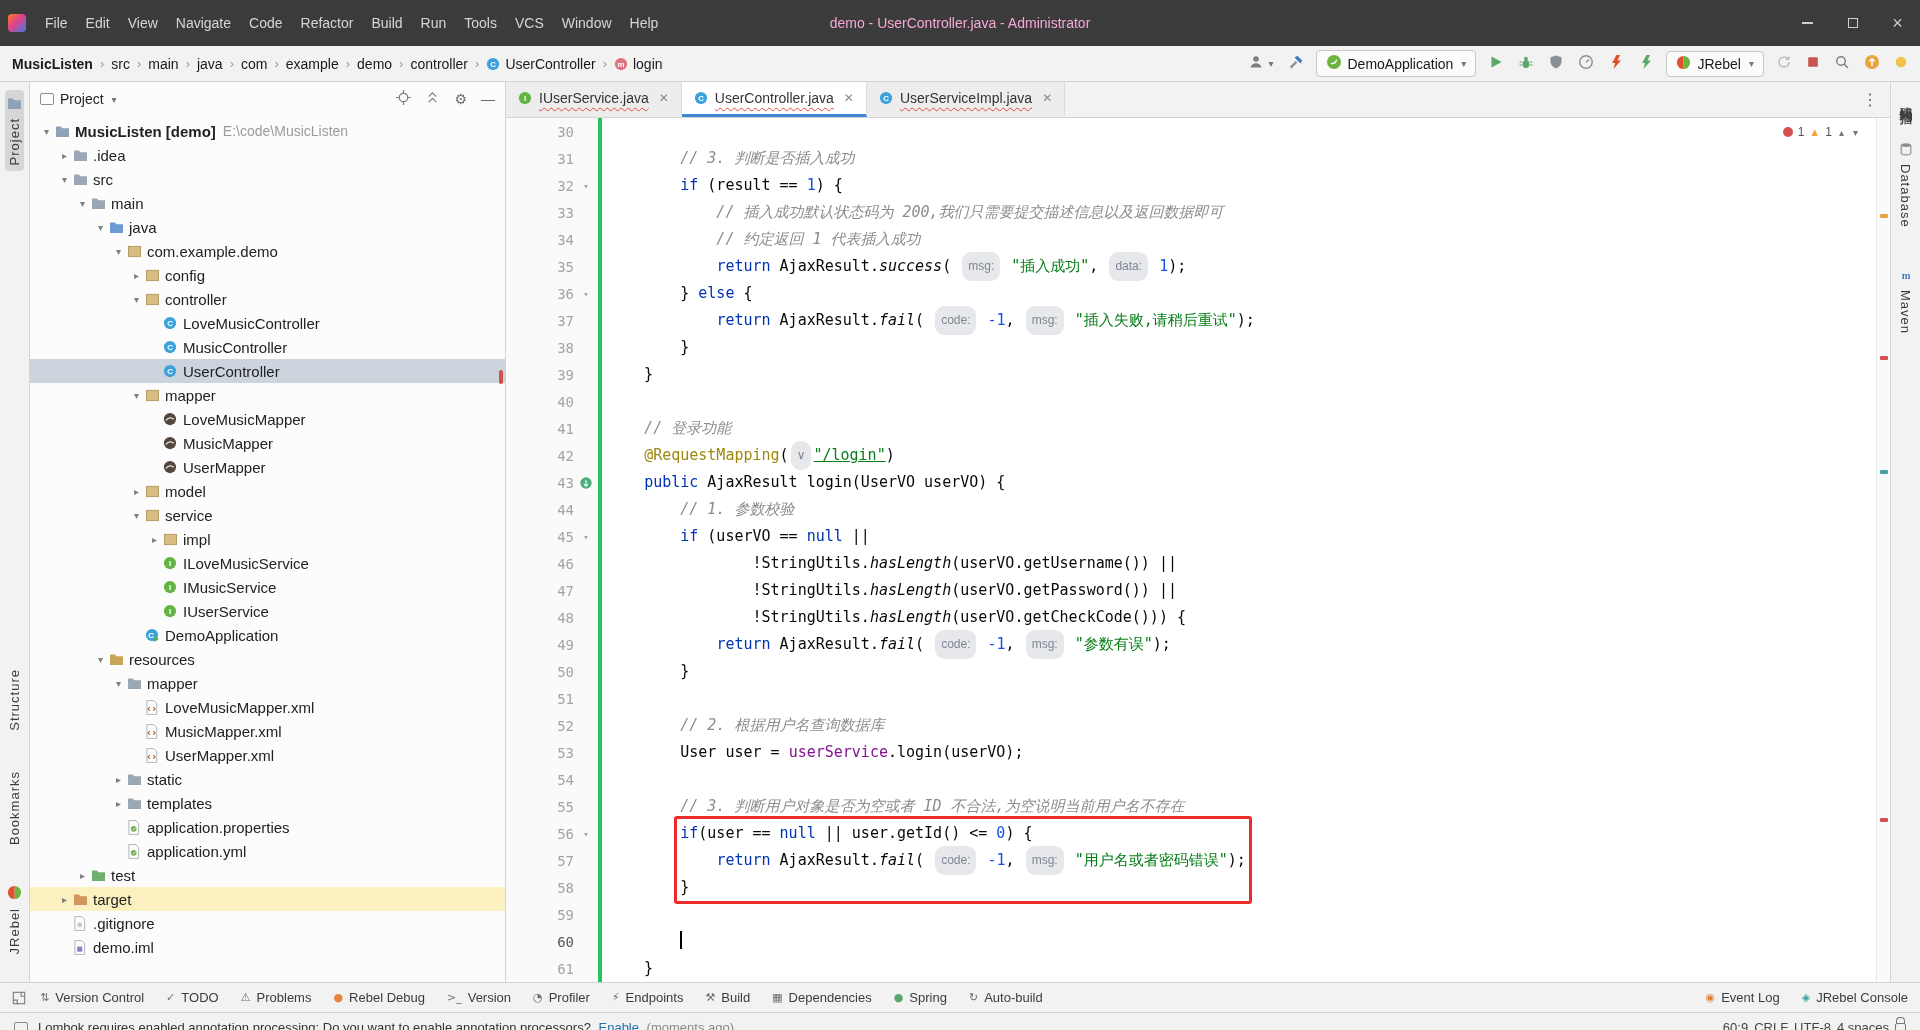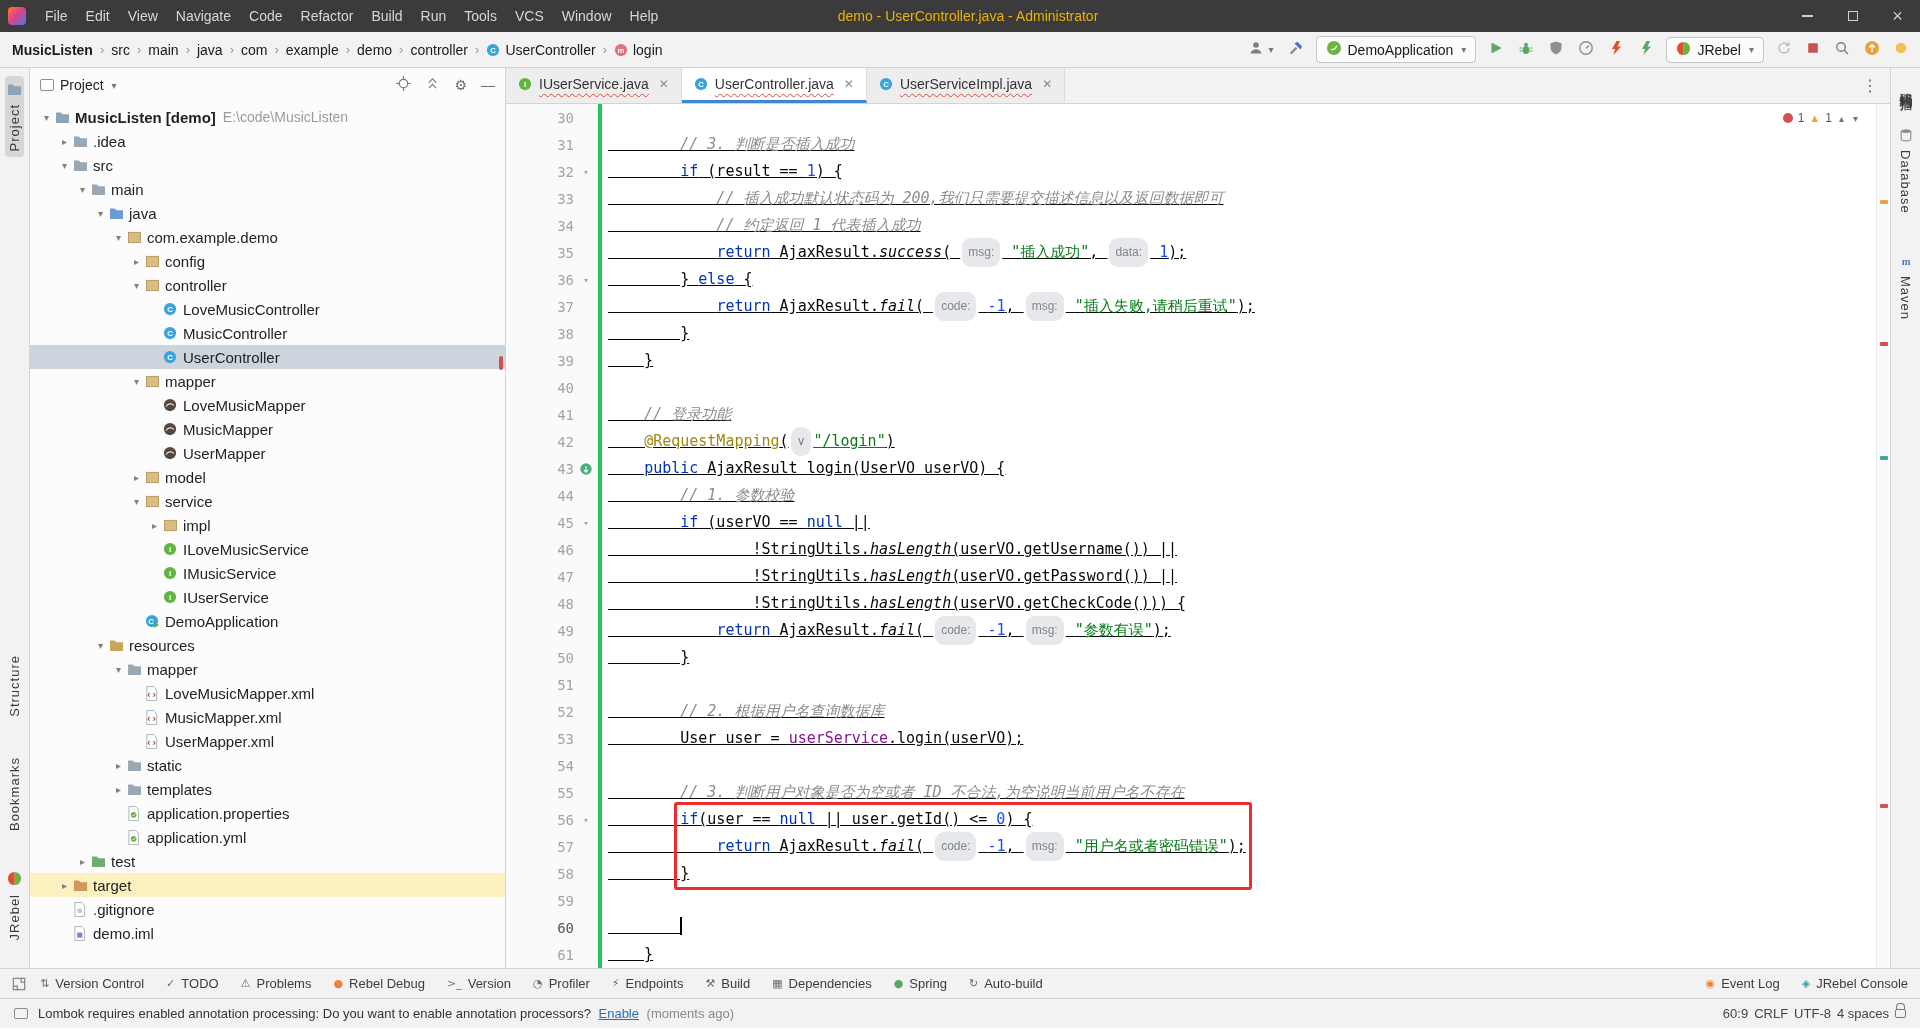--- a/index.html
+++ b/index.html
@@ -1,27 +1,27 @@
 <!DOCTYPE html>
 <html style="--accent: #3e86d6; --annotation_red: #ee2b2b; --selection_gray: #ccd5de; --warning_yellow: #f0a732; --keyword_blue: #0033b3; --string_green: #067d17; --number_blue: #1750eb; --comment_gray: #8c8c8c; --field_purple: #871094; --titlebar_bg: #3b3b3b; --toolbar_bg: #f2f2f2;"><head>
 <meta charset="utf-8">
 <style>
   * { box-sizing: border-box; margin: 0; padding: 0; }
   html,body { width:1920px; height:1030px; overflow:hidden; }
   body { font-family:"Liberation Sans",sans-serif; background:#fff; color:#1a1a1a;
          --accent:#3e86d6; --annotation_red:#ee2b2b; --selection_gray:#ccd5de; }
 
   
-  .titlebar { height:32px; background:var(--titlebar_bg,#3b3b3b); display:flex; align-items:center;
+  .titlebar { height:46px; background:var(--titlebar_bg,#3b3b3b); display:flex; align-items:center;
               color:#d6d6d6; font-size:14px; position:relative; }
   .app-icon { width:18px; height:18px; border-radius:4px; margin:0 10px 0 8px;
               background:linear-gradient(135deg,#fc801d 0%,#e0418c 45%,#3f7ce0 100%); }
   .menubar { display:flex; align-items:center; }
   .menu-item { padding:0 9px; cursor:default; }
-  .win-title { position:absolute; left:50%; transform:translateX(-50%); color:#eab308;margin-left:8px; }
+  .win-title { position:absolute; left:50%; transform:translateX(-50%); color:#f9a8d4; }
   .win-controls { margin-left:auto; display:flex; }
   .wc { width:45px; height:34px; display:flex; align-items:center; justify-content:center; }
   .wc-minimize i { width:11px; height:2px; background:#cfcfcf; display:block; }
   .wc-maximize i { width:10px; height:10px; border:1.5px solid #cfcfcf; display:block; }
   .wc-close i { font-style:normal; font-size:18px; line-height:1; color:#cfcfcf; }
 
   
   .toolbar { height:36px; background:var(--toolbar_bg,#f2f2f2); border-bottom:1px solid #d4d4d4;
              display:flex; align-items:center; padding:0 10px; font-size:14px; }
   .breadcrumbs { display:flex; align-items:center; white-space:nowrap; }
@@ -80,21 +80,21 @@
   .editor-body { flex:1; display:flex; position:relative; overflow:hidden; }
   .gutter { width:96px; background:#fafafa; border-right:4px solid #22c55e;
             font-family:"DejaVu Sans Mono",monospace; font-size:14px; color:#a4a4a4; flex:none; }
   .gl { height:27px; display:flex; align-items:center; justify-content:flex-end; padding-right:2px; gap:2px; }
   .gl.cur .lnum { color:#555; }
   .lnum { width:52px; text-align:right; }
   .gic { width:20px; height:20px; display:flex; align-items:center; justify-content:center;
          font-size:9px; color:#9aa0a6; }
   .code-wrap { flex:1; position:relative; overflow:hidden; }
   .code { position:absolute; inset:0; padding-left:6px; font-family:"DejaVu Sans Mono",monospace;
-          font-size:15px; line-height:27px; color:#080808;text-decoration:underline; }
+          font-size:15px; line-height:27px; color:#080808; }
   .cl { height:27px; white-space:pre; }
   .tk-k { color:var(--keyword_blue,#0033b3); }
   .tk-s, .tk-su { color:var(--string_green,#067d17); }
   .tk-su { text-decoration:underline; }
   .tk-n { color:var(--number_blue,#1750eb); }
   .tk-c { color:var(--comment_gray,#8c8c8c); font-style:italic; }
   .tk-a { color:#9e880d; }
   .tk-f { color:var(--field_purple,#871094); }
   .tk-im { font-style:italic; }
   .tk-d { color:#000; }

